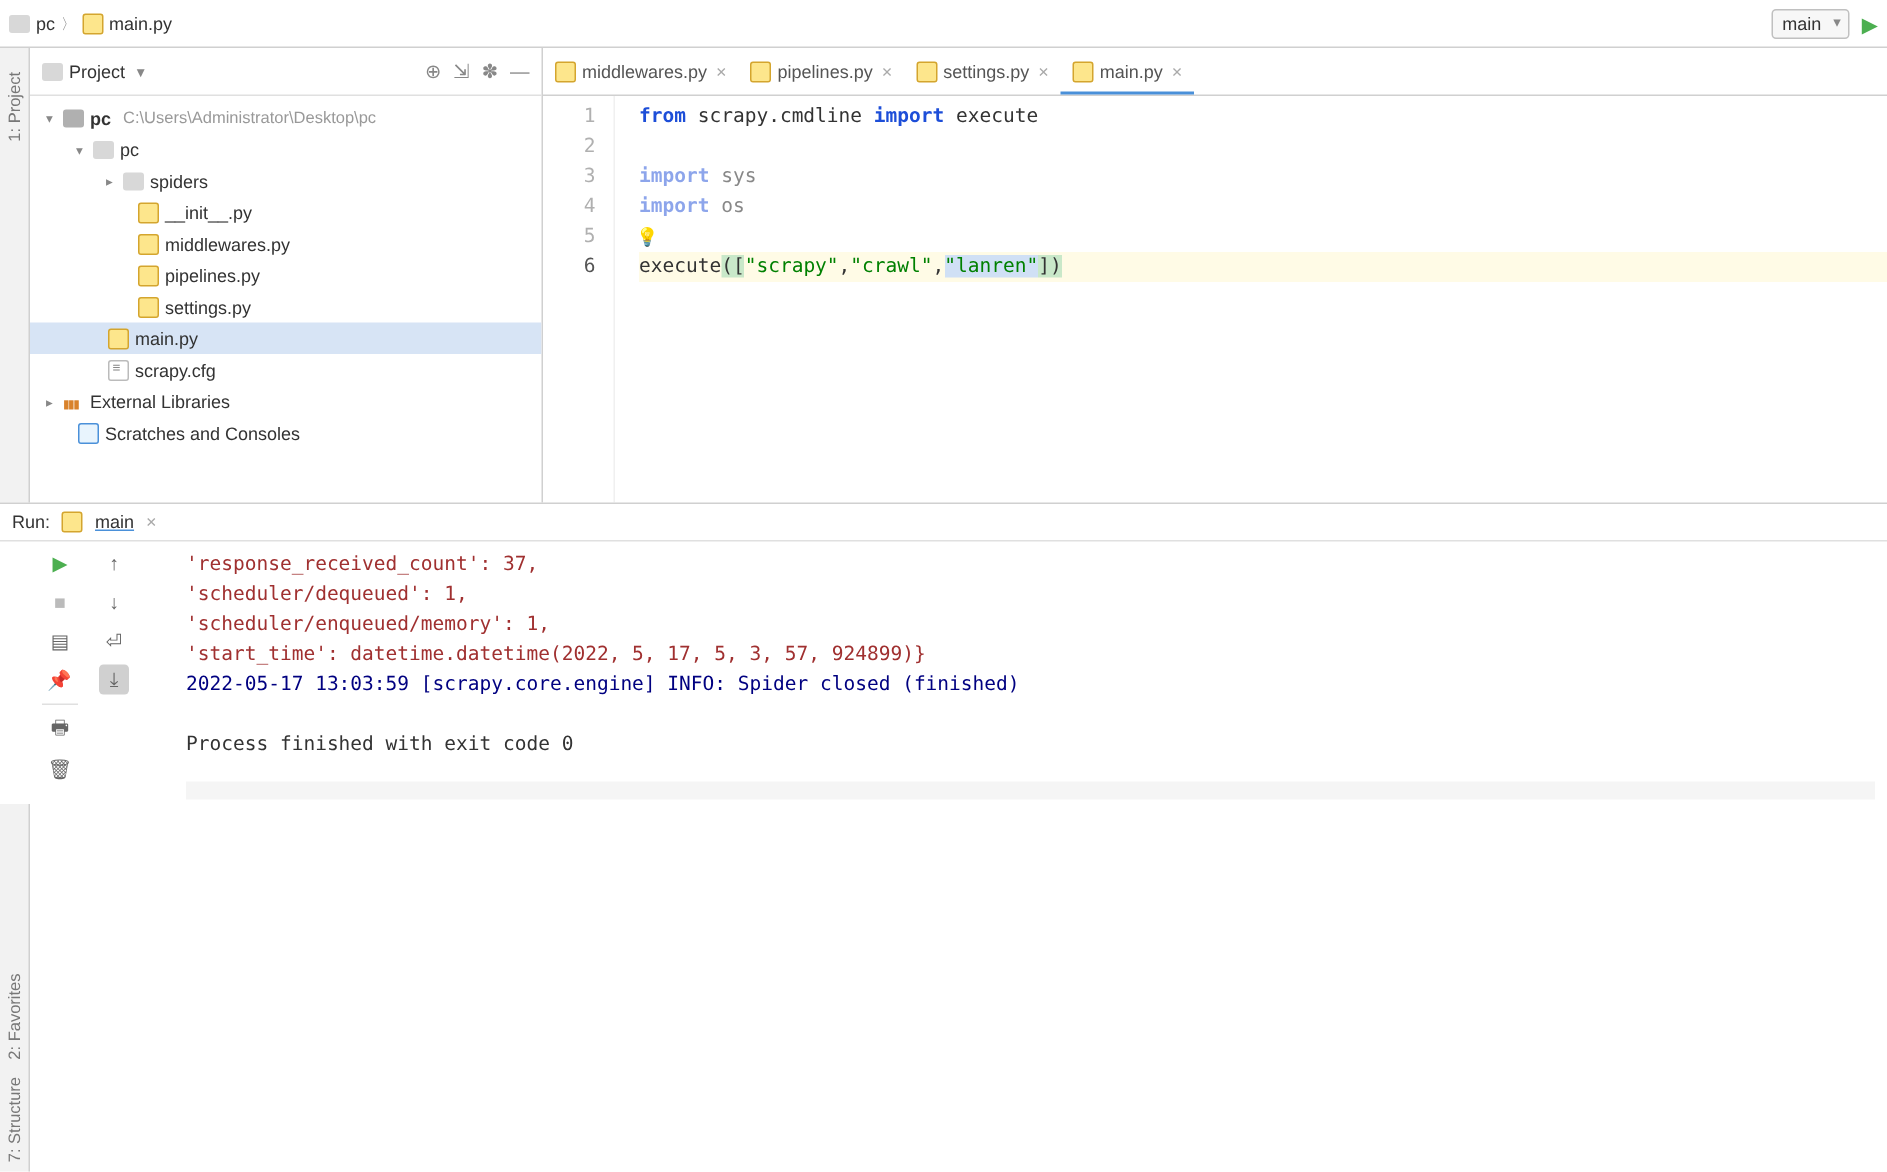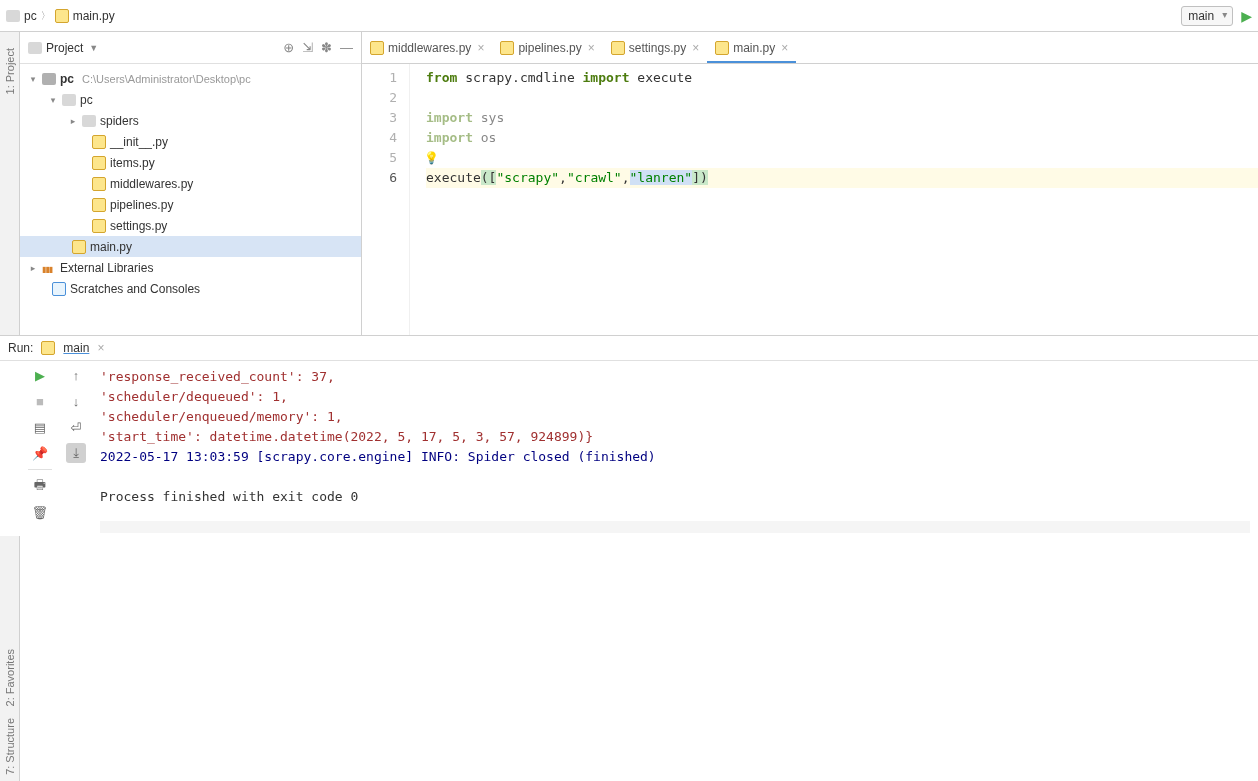--- a/index.html
+++ b/index.html
@@ -57,21 +57,21 @@
 .editor-tab.active { border-bottom: 2px solid #4a90d9; }
 .editor-tab .py-icon-sm { width: 14px; height: 14px; background: #fde68c; border: 1px solid #d4a52e; border-radius: 2px; }
 .editor-tab .close-x { color: #aaa; font-size: 12px; margin-left: 2px; }
 
 .editor-body { flex: 1; display: flex; font-family: "Consolas", monospace; font-size: 13px; overflow: hidden; }
 .gutter { width: 48px; background: #fff; border-right: 1px solid #f0f0f0; text-align: right; padding: 4px 12px 0 0; color: #b0b0b0; line-height: 20px; }
 .gutter .current { color: #555; }
 .code { flex: 1; padding: 4px 0 0 16px; position: relative; line-height: 20px; }
 .code-line { white-space: pre; }
 .code-line.highlight { background: #fffbe6; }
-.kw2 { color: #4d7c0f; font-weight: 600; }
+.kw2 { color: #1d4ed8; font-weight: 600; }
 .mod { color: #888; }
 .str { color: #008000; }
 .fn { color: #333; }
 .caret-light { opacity: 0.5; }
 .bulb { position: absolute; left: 14px; top: 84px; color: #d4a017; font-size: 12px; }
 .cursor-icon { position: absolute; left: 54px; top: 419px; font-size: 14px; color: #555; }
 .bracket-hl { background: #c9e8c9; }
 .selected-str { background: #d0e0f5; }
 
 
@@ -82,21 +82,21 @@
 .run-header .close-x { color: #aaa; font-size: 12px; }
 .run-body { flex: 1; display: flex; }
 .run-toolbar { width: 40px; display: flex; flex-direction: column; align-items: center; padding: 4px 0; gap: 6px; }
 .run-toolbar .tb-btn { width: 20px; height: 20px; display: flex; align-items: center; justify-content: center; color: #666; font-size: 13px; cursor: default; }
 .run-toolbar .tb-btn.play { color: #4caf50; }
 .run-toolbar .tb-btn.stop { color: #bbb; }
 .run-toolbar .sep { width: 24px; height: 1px; background: #e0e0e0; }
 .run-nav { width: 32px; display: flex; flex-direction: column; align-items: center; padding: 4px 0; gap: 6px; }
 .run-nav .nav-btn { width: 20px; height: 20px; display: flex; align-items: center; justify-content: center; color: #666; font-size: 13px; cursor: default; }
 .run-nav .nav-btn.active { background: #d0d0d0; border-radius: 3px; }
-.run-output { flex: 1; padding: 6px 8px; font-family: "Consolas", monospace; font-size: 13px; overflow: auto; line-height: 20px; }
+.run-output { flex: 1; padding: 6px 8px; font-family: "Consolas", monospace; font-size: 13px; overflow: auto; line-height: 20px; margin-left: 24px; }
 .out-red { color: #a03030; }
 .out-blue { color: #000080; }
 .run-output .scroll-stub { height: 12px; background: #f5f5f5; margin-top: 14px; }
 
 
 .bottom-rail { position: absolute; left: 0; bottom: 0; height: 245px; width: 20px; background: #f2f2f2; border-right: 1px solid #d0d0d0; display: flex; flex-direction: column-reverse; align-items: center; }
 .bottom-rail .vtab { writing-mode: vertical-rl; transform: rotate(180deg); font-size: 11px; color: #777; padding: 6px 0; }
 
 </style>
 </head>
@@ -157,41 +157,41 @@
           <span>spiders</span>
         </div>
         <div class="tree-row" style="padding-left:58px">
           <span class="spacer"></span>
           <span class="icon-py"></span>
           <span>__init__.py</span>
         </div>
         <div class="tree-row" style="padding-left:58px">
           <span class="spacer"></span>
           <span class="icon-py"></span>
-          <span>items.py</span>
-        </div>
-        <div class="tree-row" style="padding-left:58px">
-          <span class="spacer"></span>
-          <span class="icon-py"></span>
           <span>middlewares.py</span>
         </div>
         <div class="tree-row" style="padding-left:58px">
           <span class="spacer"></span>
           <span class="icon-py"></span>
           <span>pipelines.py</span>
         </div>
         <div class="tree-row" style="padding-left:58px">
           <span class="spacer"></span>
           <span class="icon-py"></span>
           <span>settings.py</span>
         </div>
         <div class="tree-row selected" style="padding-left:38px">
           <span class="spacer"></span>
           <span class="icon-py"></span>
           <span>main.py</span>
+        </div>
+        <div class="tree-row" style="padding-left:38px">
+          <span class="spacer"></span>
+          <span class="icon-cfg"></span>
+          <span>scrapy.cfg</span>
         </div>
         <div class="tree-row" style="padding-left:8px">
           <span class="arrow">▸</span>
           <span class="icon-lib"></span>
           <span>External Libraries</span>
         </div>
         <div class="tree-row" style="padding-left:18px">
           <span class="spacer"></span>
           <span class="icon-scratch"></span>
           <span>Scratches and Consoles</span>

